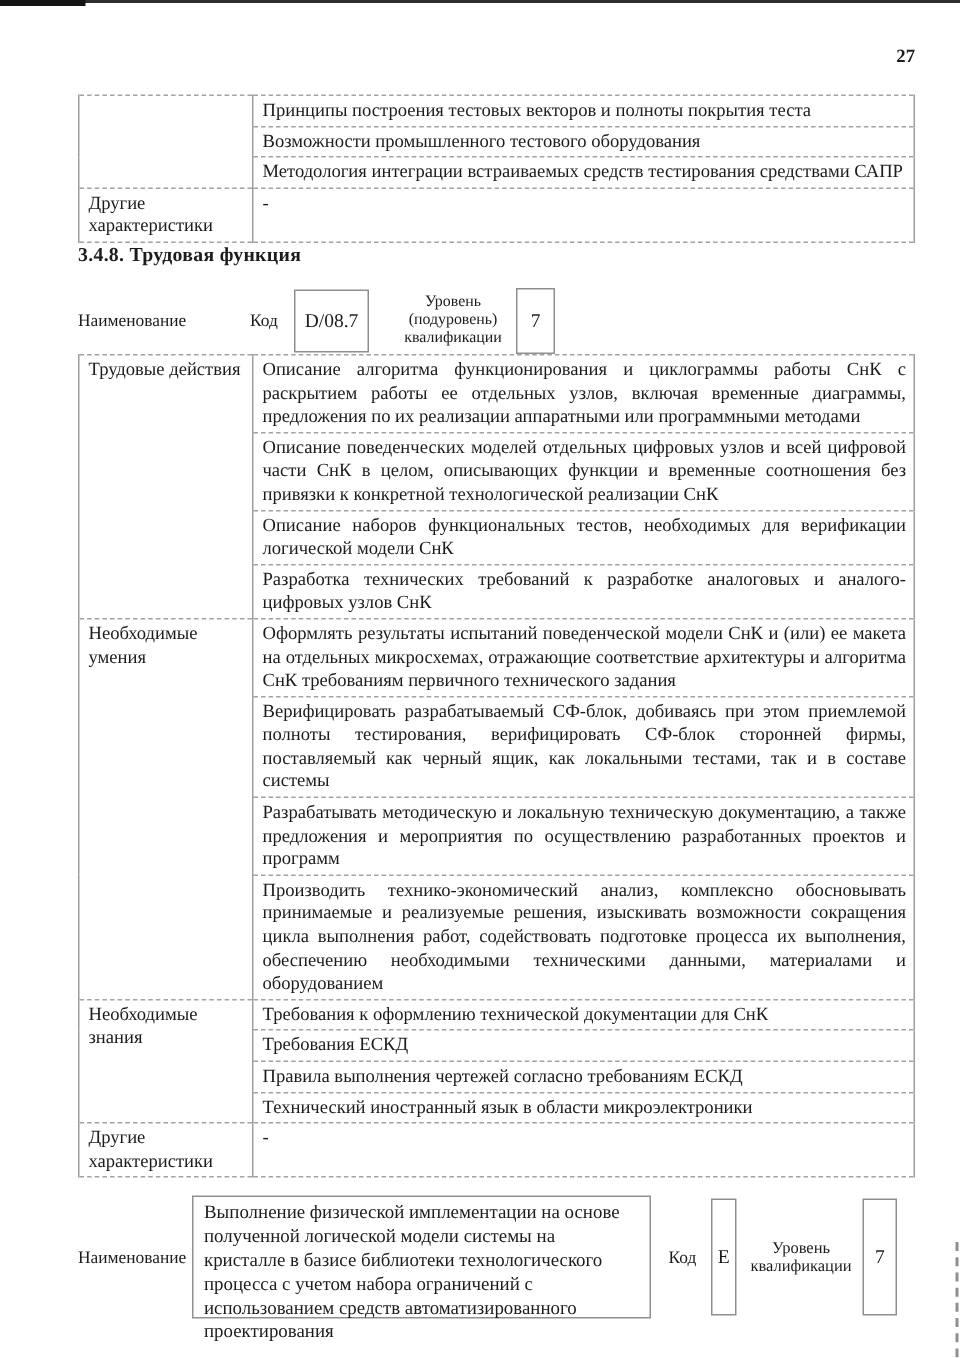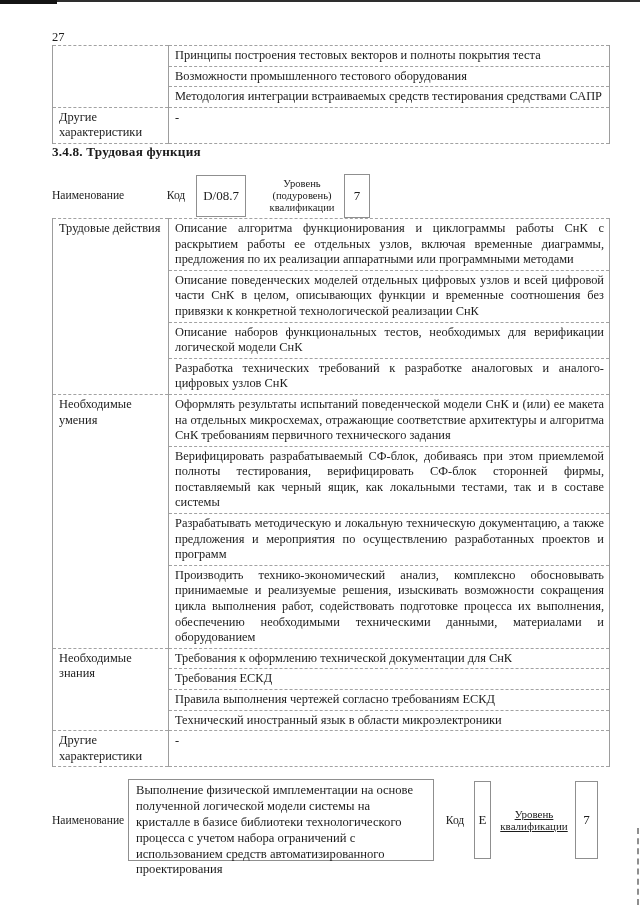--- a/index.html
+++ b/index.html
@@ -7,21 +7,21 @@
     width:640px;height:905px;overflow:hidden;position:relative;
     font-family:"Liberation Serif","DejaVu Serif",serif;
     color:#1c1c1c;-webkit-font-smoothing:antialiased;
   }
   .scan-edge-top{position:absolute;top:0;left:0;width:640px;height:2px;background:#2e2e2e;}
   .scan-edge-top-left{position:absolute;top:0;left:0;width:57px;height:4px;background:#141414;}
   .scan-edge-right{position:absolute;right:1px;top:828px;height:77px;border-left:2px dashed #8f8f8f;}
 
   .content{position:absolute;left:52px;top:0;width:558px;}
 
-  .page-number{margin-top:30px;text-align:left;font-size:12.5px;}
+  .page-number{margin-top:30px;text-align:right;font-size:12.5px;font-weight:bold;}
 
   table.doc-table{
     border-collapse:collapse;width:558px;table-layout:fixed;
     font-size:12.4px;line-height:15.6px;
   }
   table.doc-table td{
     border-left:1px solid #9d9d9d;border-right:1px solid #9d9d9d;
     border-top:1px dashed #a2a2a2;border-bottom:1px dashed #a2a2a2;
     padding:2px 5px 2px 6px;vertical-align:top;
   }
@@ -45,24 +45,24 @@
   .row348 .code-box{width:50px;height:42px;margin-left:4px;}
   .row348 .level-label{width:80px;font-size:10.6px;line-height:12px;margin-left:16px;}
   .row348 .level-box{width:26px;height:44px;margin-left:2px;}
 
   
   .row35{margin-top:12px;}
   .row35 .lbl-name{width:76px;}
   .row35 .name-box{width:306px;height:82px;font-size:12.6px;line-height:15.8px;}
   .row35 .lbl-code{width:30px;text-align:center;margin-left:6px;}
   .row35 .code-box{width:17px;height:78px;margin-left:4px;}
-  .row35 .level-label{width:82px;font-size:11px;line-height:12.5px;margin-left:2px;text-decoration:underline;}
+  .row35 .level-label{width:82px;font-size:11px;line-height:12.5px;margin-left:2px;}
   .row35 .level-box{width:23px;height:78px;margin-left:0px;}
 
-  .mt16{margin-top:0;}
+  .mt16{margin-top:18px;}
   .mt14{}
   .mt18{margin-top:18px;}
 </style>
 </head>
 <body>
 
 <div class="scan-edge-top"></div>
 <div class="scan-edge-top-left"></div>
 <div class="scan-edge-right"></div>
 

